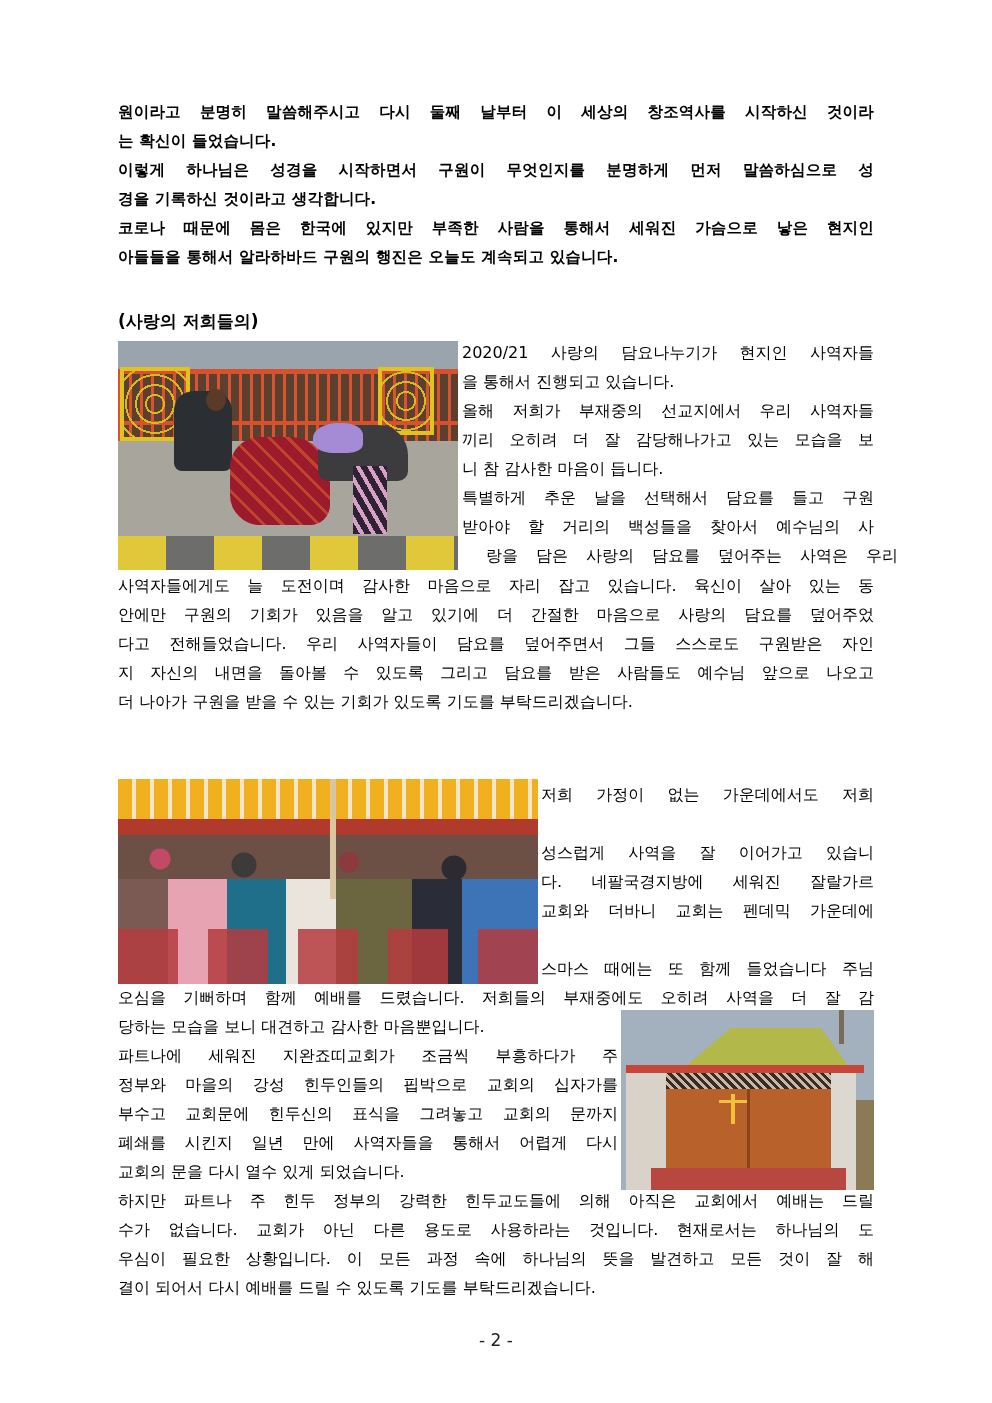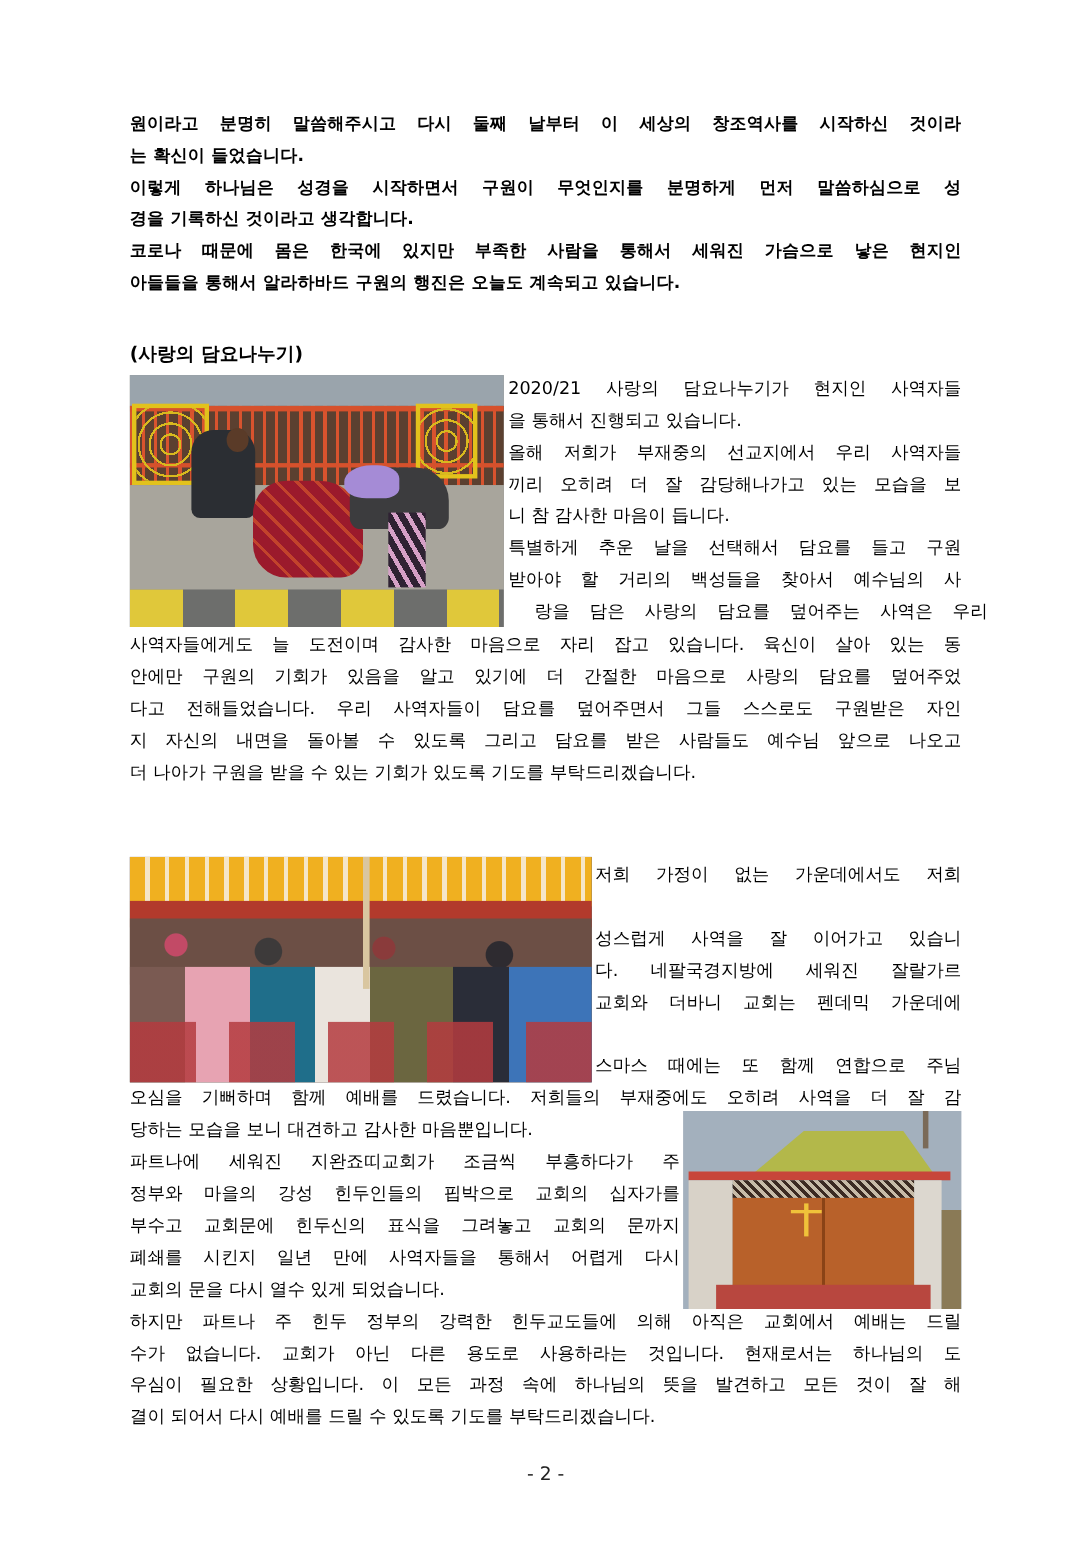--- a/index.html
+++ b/index.html
@@ -79,21 +79,21 @@
 
 <div class="page">
 
   <div class="line hand just" style="left:118px;top:101px;width:756px;">원이라고 분명히 말씀해주시고 다시 둘째 날부터 이 세상의 창조역사를 시작하신 것이라</div>
   <div class="line hand" style="left:118px;top:130px;">는 확신이 들었습니다.</div>
   <div class="line hand just" style="left:118px;top:159px;width:756px;">이렇게 하나님은 성경을 시작하면서 구원이 무엇인지를 분명하게 먼저 말씀하심으로 성</div>
   <div class="line hand" style="left:118px;top:188px;">경을 기록하신 것이라고 생각합니다.</div>
   <div class="line hand just" style="left:118px;top:217px;width:756px;">코로나 때문에 몸은 한국에 있지만 부족한 사람을 통해서 세워진 가슴으로 낳은 현지인</div>
   <div class="line hand" style="left:118px;top:246px;">아들들을 통해서 알라하바드 구원의 행진은 오늘도 계속되고 있습니다.</div>
 
-  <div class="heading" style="left:118px;top:310px;">(사랑의 담요나누기)</div>
+  <div class="heading" style="left:118px;top:310px;">(사랑의 저희들의)</div>
 
   <div class="img p1" title="Two workers laying a red blanket over a person on a sidewalk beside a red and yellow fence">
     <div class="sky"></div>
       <div class="fence"></div>
       <div class="fencetop"></div>
       <div class="fencemid"></div>
     <div class="yel1"></div>
       <div class="yel2"></div>
     <div class="walk"></div>
       <div class="curb"></div>
@@ -128,21 +128,21 @@
       <div class="crowd"></div>
     <div class="people"></div>
       <div class="chairs"></div>
       <div class="pole"></div>
   </div>
 
   <div class="line just" style="left:541px;top:784px;width:333px;"> 저희 가정이 없는 가운데에서도 저희</div>
   <div class="line just" style="left:541px;top:842px;width:333px;">성스럽게 사역을 잘 이어가고 있습니</div>
   <div class="line just" style="left:541px;top:871px;width:333px;">다. 네팔국경지방에 세워진 잘랄가르</div>
   <div class="line just" style="left:541px;top:900px;width:333px;">교회와 더바니 교회는 펜데믹 가운데에</div>
-  <div class="line just" style="left:541px;top:958px;width:333px;">스마스 때에는 또 함께 연합으로 주님</div>
+  <div class="line just" style="left:541px;top:958px;width:333px;">스마스 때에는 또 함께 들었습니다 주님</div>
 
   <div class="line just" style="left:118px;top:987px;width:756px;">오심을 기뻐하며 함께 예배를 드렸습니다. 저희들의 부재중에도 오히려 사역을 더 잘 감</div>
   <div class="line" style="left:118px;top:1016px;">당하는 모습을 보니 대견하고 감사한 마음뿐입니다.</div>
 
   <div class="img p3" title="Closed orange metal door of a small church building with a yellow painted symbol">
     <div class="pole"></div>
       <div class="roof"></div>
       <div class="eave"></div>
     <div class="pillarL"></div>
       <div class="pillarR"></div>

